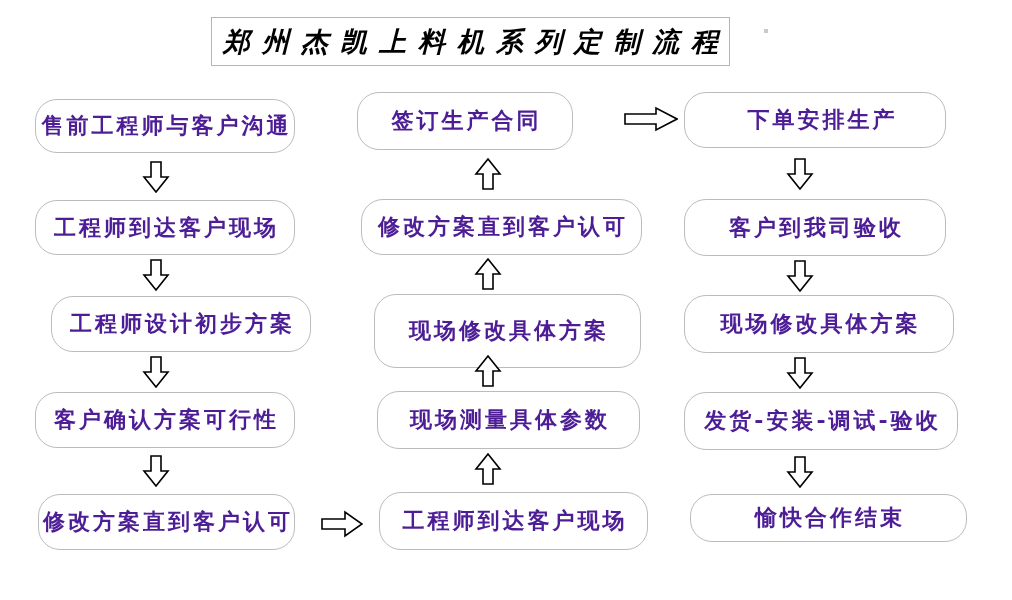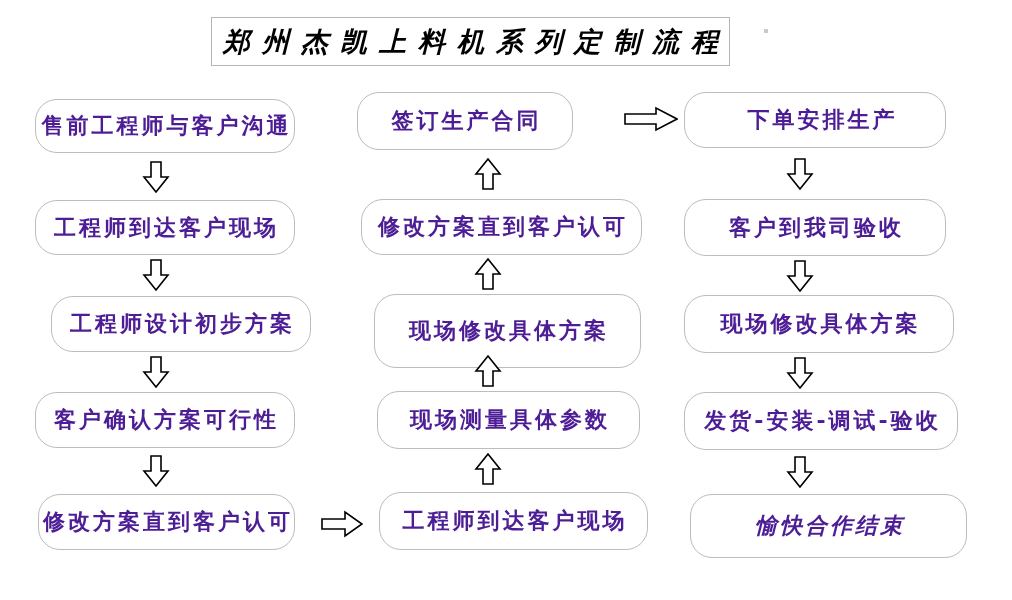--- a/index.html
+++ b/index.html
@@ -64,21 +64,21 @@
   .M0 { left: 357px; top: 92px;  width: 216px; height: 58px; }
   .M1 { left: 361px; top: 199px; width: 281px; height: 56px; }
   .M2 { left: 374px; top: 294px; width: 267px; height: 74px; }
   .M3 { left: 377px; top: 391px; width: 263px; height: 58px; }
   .M4 { left: 379px; top: 492px; width: 269px; height: 58px; }
   
   .R0 { left: 684px; top: 92px;  width: 262px; height: 56px; padding-left: 12px; }
   .R1 { left: 684px; top: 199px; width: 262px; height: 57px; }
   .R2 { left: 684px; top: 295px; width: 270px; height: 58px; }
   .R3 { left: 684px; top: 392px; width: 274px; height: 58px; }
-  .R4 { left: 690px; top: 494px; width: 277px; height: 64px; font-style: italic; }
+  .R4 { left: 690px; top: 494px; width: 277px; height: 48px; }
 </style>
 </head>
 <body>
 
 <div class="canvas">
 
   <div class="title-box">
     <span class="title-text">郑州杰凯上料机系列定制流程</span>
   </div>
   <div class="stray-dot"></div>

